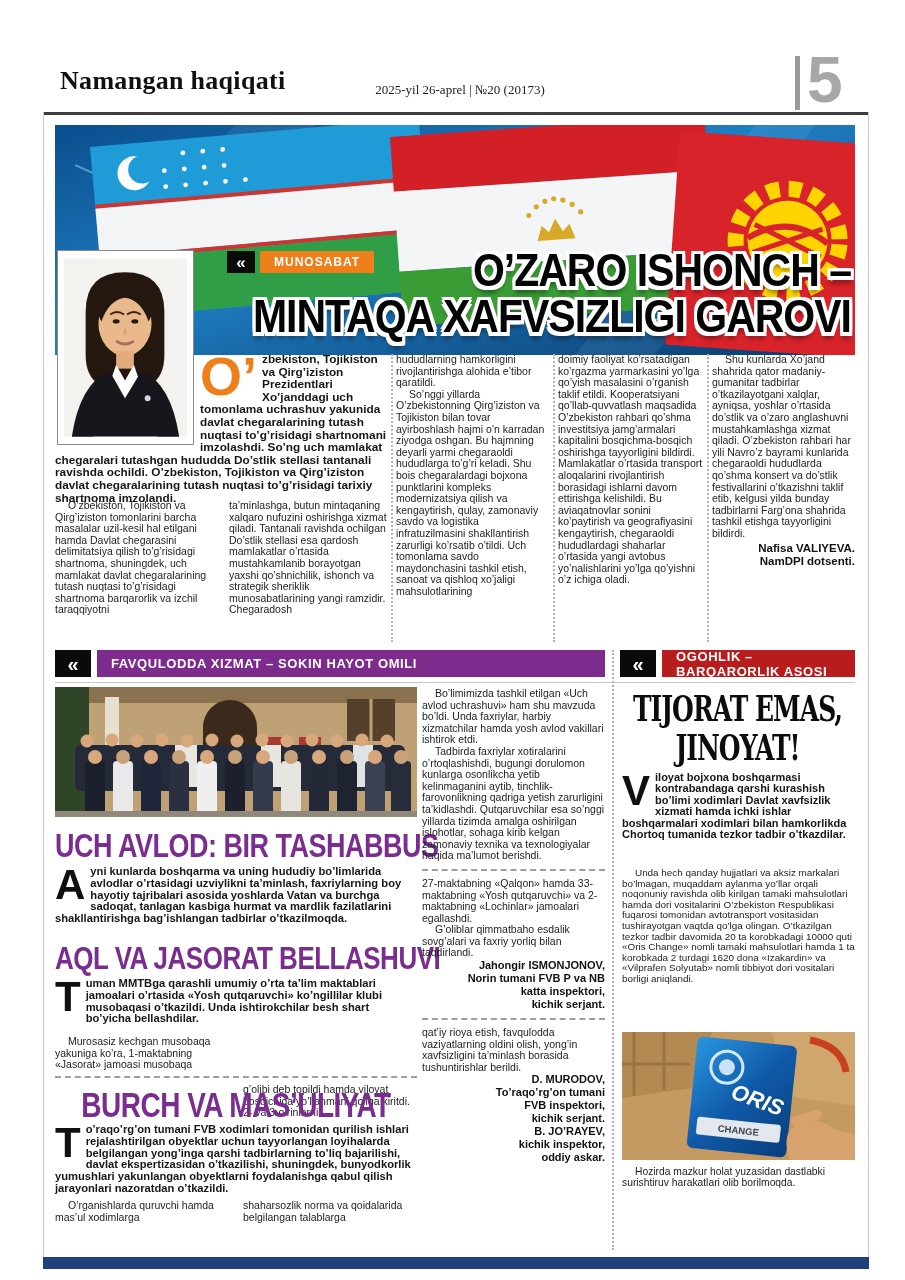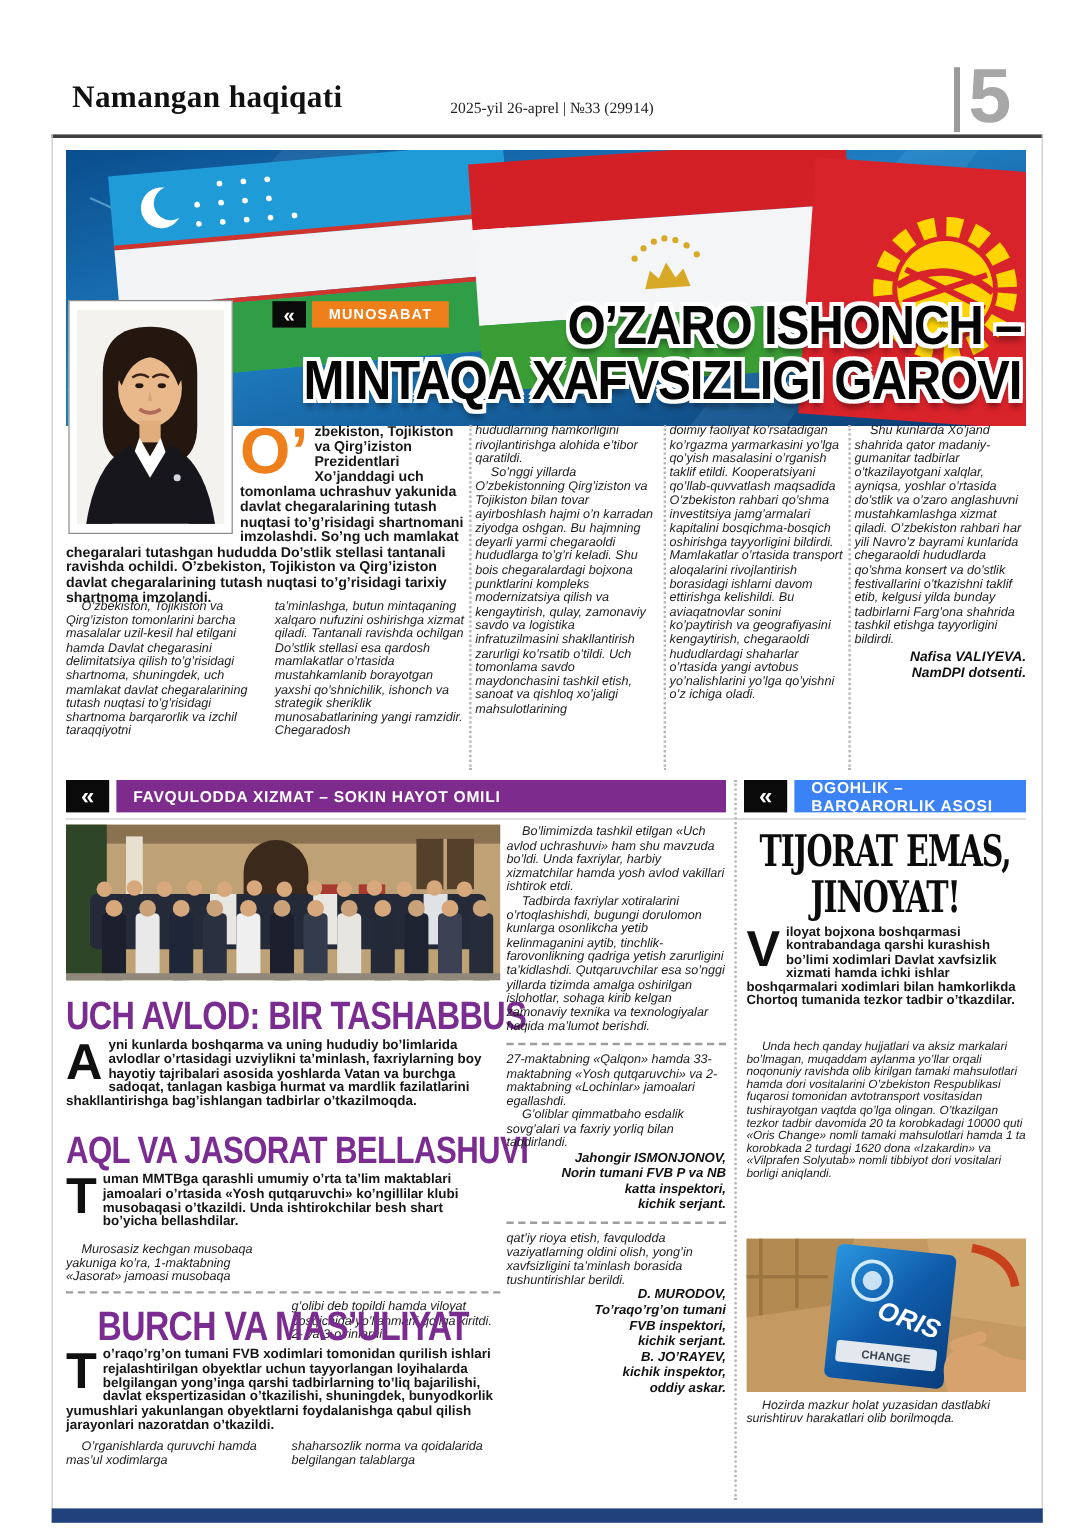--- a/index.html
+++ b/index.html
@@ -20,52 +20,52 @@
       font-size:41px;transform:scaleY(1.12);transform-origin:top right;
       text-shadow:-3px -3px 0 #fff,3px -3px 0 #fff,-3px 3px 0 #fff,3px 3px 0 #fff,-3px 0 0 #fff,3px 0 0 #fff,0 -3px 0 #fff,0 3px 0 #fff,0 6px 5px rgba(0,0,0,.45);}
   .kicker{display:flex;align-items:stretch;height:22px;}
   .kbox{background:#0a0a0a;color:#fff;width:28px;display:flex;align-items:center;justify-content:center;
         font-weight:bold;font-size:17px;line-height:1;}
   .kicker .tag{background:#ef7f1a;color:#fff;font-weight:bold;font-size:12px;letter-spacing:1px;
         display:flex;align-items:center;padding:0 14px;margin-left:5px;}
   
   .photoframe{background:#fff;border:1px solid #8a8a8a;padding:6px;box-sizing:border-box;}
   
-  .reg{font-size:10.5px;line-height:11.6px;color:#1c1c1c;text-align:left;font-style:italic;}
+  .reg{font-size:10.5px;line-height:11.6px;color:#1c1c1c;text-align:left;}
   .reg p{margin:0;}
   .ind{text-indent:13px;}
   .boldintro{font-weight:bold;color:#161616;}
   .lead-intro{font-size:11.8px;line-height:12.6px;}
   .dropcap{float:left;font-weight:bold;line-height:.8;margin:2px 5px 0 0;}
   .dc-orange{color:#ef7f1a;font-size:54px;}
   .dc-black{color:#101010;font-size:42px;}
   .byline{font-weight:bold;text-align:right;color:#111;}
   .vdot{border-left:2px dotted #b3b3b3;width:0;}
   .hdash{border-top:2px dashed #9e9e9e;height:0;}
   .thin{background:#c9c9c9;}
   
   .secbanner{display:flex;align-items:stretch;height:27px;}
   .secbanner .kbox{width:36px;font-size:20px;}
   .secbanner .bar{flex:1;display:flex;align-items:center;color:#fff;font-weight:bold;font-size:13px;
         letter-spacing:.6px;padding-left:14px;margin-left:6px;}
   .bar-purple{background:#7d2b8c;}
-  .bar-green{background:#3b82f6;}
+  .bar-green{background:#b91c1c;}
   .headpurple{color:#7a2c90;font-weight:bold;text-align:center;letter-spacing:-.5px;
         transform:scaleY(1.22);transform-origin:top center;white-space:nowrap;}
   .serifhead{font-family:"DejaVu Serif",serif;font-weight:bold;color:#0c0c0c;text-align:center;
         letter-spacing:-1px;transform:scaleY(1.45);transform-origin:top center;white-space:nowrap;}
   .sideby{font-size:11px;line-height:13px;}
 </style>
 </head>
 <body>
 
 <div id="page">
 
   <div class="abs masthead" style="left:60px;top:66px;">Namangan haqiqati</div>
-  <div class="abs dateline" style="left:310px;top:82px;width:300px;">2025-yil 26-aprel | №33 (29914)</div>
+  <div class="abs dateline" style="left:310px;top:82px;width:300px;">2025-yil 26-aprel | №20 (20173)</div>
   <div class="abs numbar" style="left:795px;top:56px;width:5px;height:54px;"></div>
   <div class="abs pagenum" style="left:807px;top:48px;">5</div>
   <div class="abs rule" style="left:43px;top:112px;width:826px;height:3px;"></div>
   <div class="abs frameline" style="left:43px;top:112px;width:1px;height:1146px;"></div>
   <div class="abs frameline" style="left:868px;top:112px;width:1px;height:1146px;"></div>
   <div class="abs footerbar" style="left:43px;top:1257px;width:826px;height:12px;"></div>
 
   <div class="abs banner" style="left:55px;top:125px;width:800px;height:230px;">
     <svg viewBox="0 0 800 230" width="800" height="230" preserveAspectRatio="none">
       <defs>

